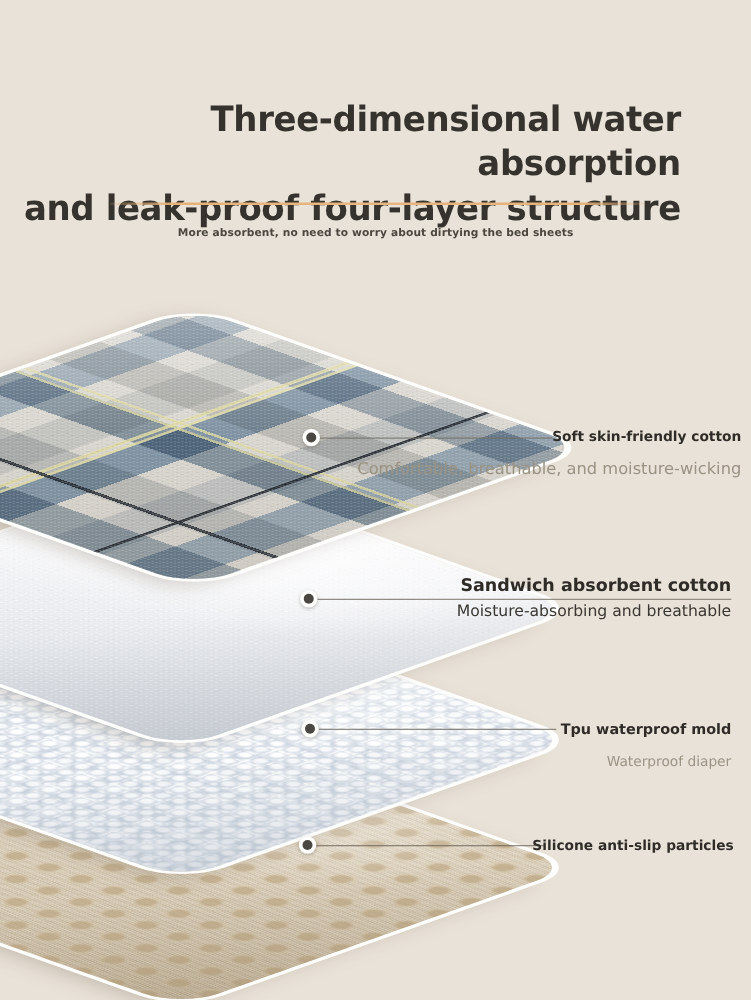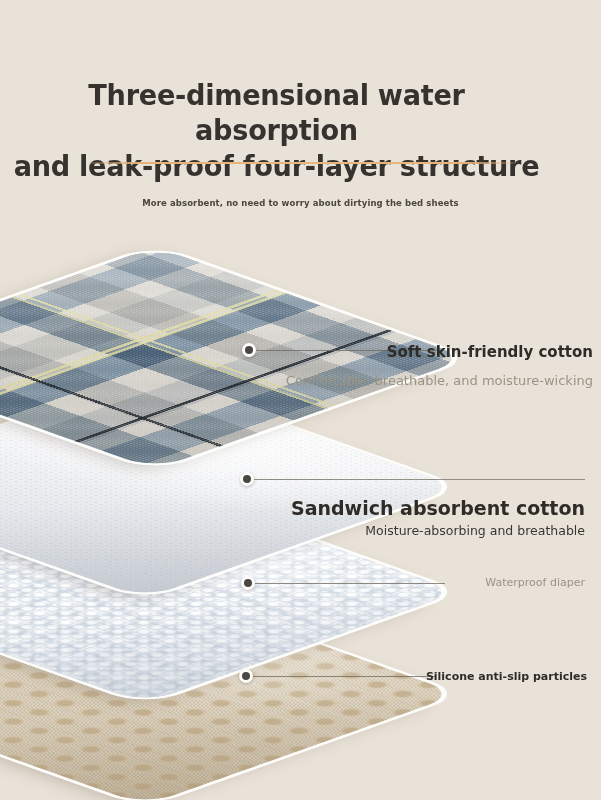--- a/index.html
+++ b/index.html
@@ -6,35 +6,35 @@
   body{
     width:601px;height:800px;
     background:#e9e2d8;
     font-family:"DejaVu Sans","Liberation Sans",sans-serif;
     overflow:hidden;
     position:relative;
   }
   .stage{position:absolute;inset:0;width:601px;height:800px;}
 
   
-  .header{position:absolute;left:0;top:0;width:553px;text-align:center;}
+  .header{position:absolute;left:0;top:0;width:553px;text-align:right;}
   .title{
     font-size:28px;line-height:1.26;font-weight:bold;
     color:#36332f;letter-spacing:-0.3px;
     margin:0;padding-top:78px;
     transform:scaleX(.97);
   }
   .title .l2{display:block;}
   .divider{
     position:absolute;left:88px;top:162px;width:428px;height:2px;
     background:linear-gradient(to right,rgba(226,176,118,.15),#e6b277 12%,#e8b67f 50%,#e6b277 88%,rgba(226,176,118,.15));
     border-radius:2px;
   }
   .subtitle{
-    position:absolute;left:0;top:198px;width:601px;text-align:center;
+    position:absolute;left:0;top:182px;width:601px;text-align:center;
     font-size:8.5px;font-weight:bold;color:#4b463f;letter-spacing:.1px;
   }
 
   
   .layer{
     position:absolute;
     width:322px;height:322px;
     border-radius:34px;
     border:4px solid #fdfdfc;
     box-sizing:border-box;
@@ -196,27 +196,27 @@
     position:absolute;left:3px;top:3px;width:8px;height:8px;
     border-radius:50%;background:#4a4641;display:block;
   }
   .leader{position:absolute;height:1px;background:#6d675e;opacity:.75;}
 
   .ctext{position:absolute;text-align:right;}
   .ctext .ct-main{color:#2f2c28;font-weight:bold;white-space:nowrap;}
   .ctext .ct-sub{color:#8d8678;white-space:nowrap;}
 
   
-  #c1 .ct-main{font-size:15px;}
+  #c1 .ct-main{font-size:11px;}
   #c1 .ct-sub{font-size:13px;color:#9a9384;margin-top:12px;}
-  #c2 .ct-main{font-size:19px;margin-top:36px;}
+  #c2 .ct-main{font-size:14px;}
   #c2 .ct-sub{font-size:12.5px;color:#3a3733;margin-top:4px;}
   #c2 .underline{position:absolute;height:1px;background:#7c766c;opacity:.8;}
   #c3 .ct-main{font-size:11.5px;}
-  #c3 .ct-sub{font-size:11px;color:#9a9384;}
+  #c3 .ct-sub{font-size:11px;color:#9a9384;margin-top:13px;}
   #c4 .ct-main{font-size:11px;}
   #c4 .ct-sub{font-size:20px;color:#44403a;font-weight:bold;margin-top:10px;}
 </style>
 </head>
 <body>
 
 <div class="stage">
 
   <div class="header">
     <h1 class="title">
@@ -282,20 +282,21 @@
       <div class="ct-sub">Moisture-absorbing and breathable</div>
     </div>
   </div>
 
   <div class="callout" id="c3">
     <div class="dot" style="left:241px;top:576px;">
         <i></i>
       </div>
     <div class="leader" style="left:255px;top:583px;width:190px;"></div>
     <div class="ctext" style="left:240px;top:576px;width:345px;">
+      <div class="ct-main">Tpu waterproof mold</div>
       <div class="ct-sub">Waterproof diaper</div>
     </div>
   </div>
 
   <div class="callout" id="c4">
     <div class="dot" style="left:239px;top:669px;">
         <i></i>
       </div>
     <div class="leader" style="left:253px;top:676px;width:182px;"></div>
     <div class="ctext" style="left:235px;top:670px;width:352px;">

